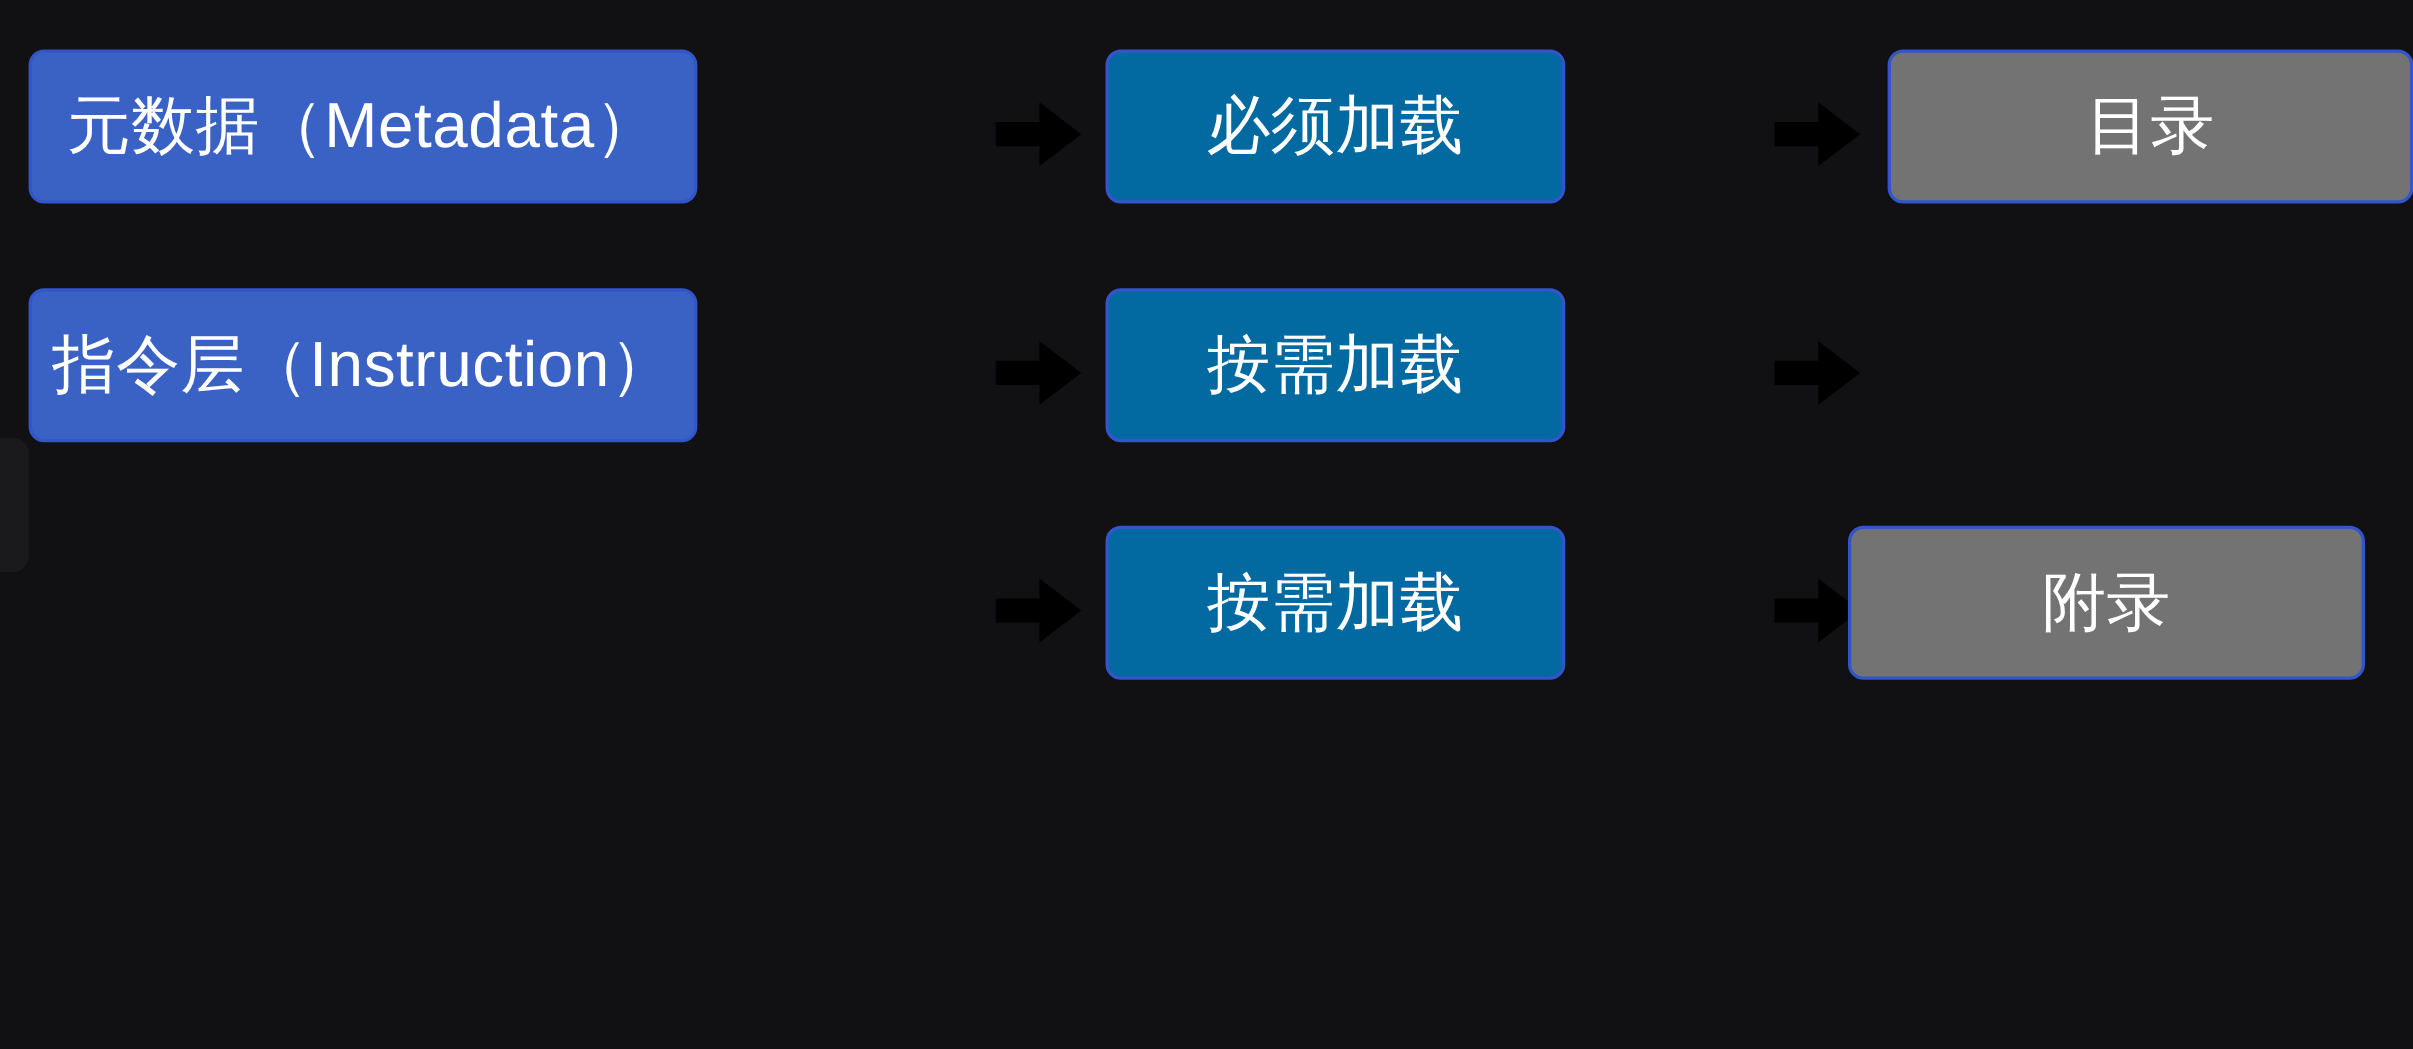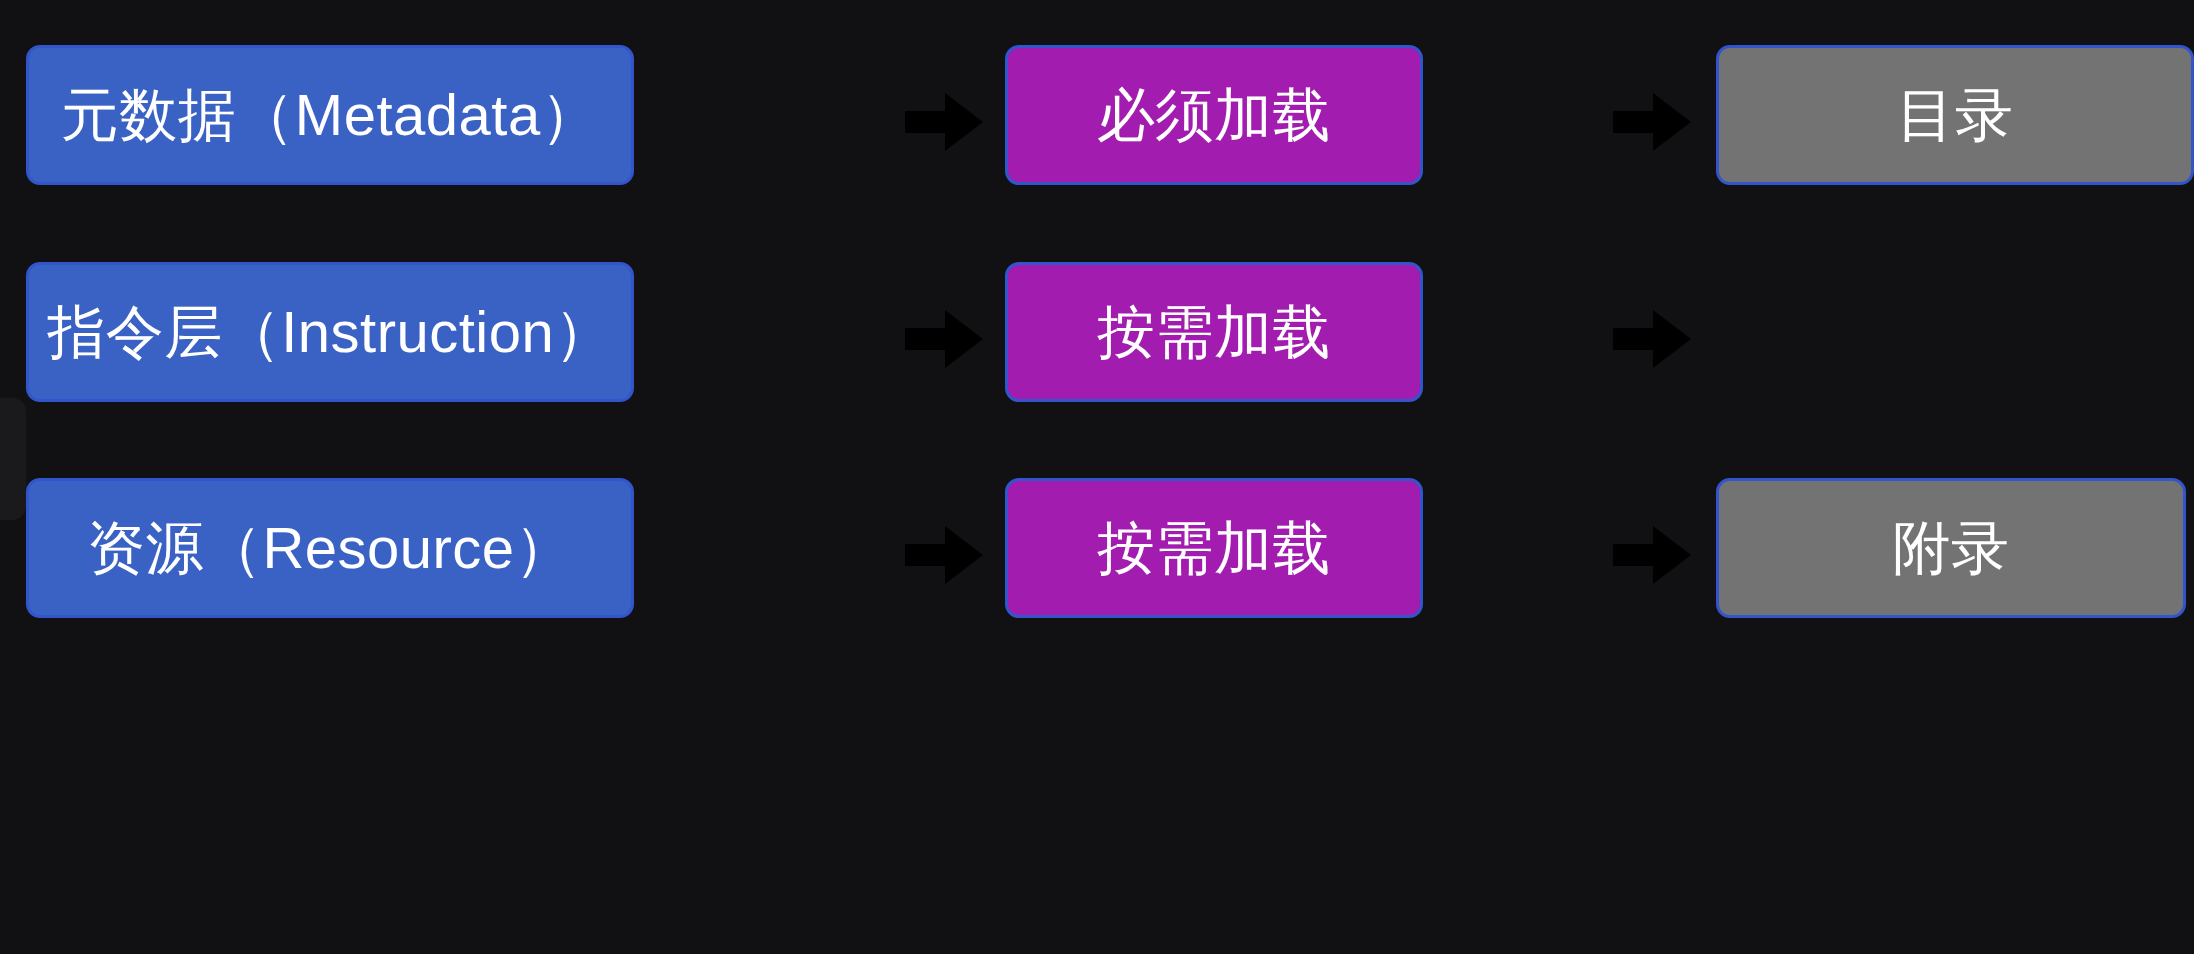--- a/index.html
+++ b/index.html
@@ -66,32 +66,32 @@
     width: 608px;
     height: 140px;
     font-size: 58px;
     background: #3a62c4;
   }
   .col-policy {
     left: 1005px;
     width: 418px;
     height: 140px;
     font-size: 58px;
-    background: #a21caf;
+    background: #0369a1;
   }
   .col-target {
     left: 1716px;
     width: 478px;
     height: 140px;
     font-size: 58px;
     background: #737373;
   }
   
   .row-2 .col-target {
-    left: 1716px;
+    left: 1680px;
     width: 470px;
     text-align: center;
   }
 
   
   .arrow {
     position: absolute;
     top: 48px;
     width: 78px;
     height: 58px;
@@ -141,21 +141,20 @@
 
     <span class="arrow arrow-2">
       <svg viewBox="0 0 78 58" xmlns="http://www.w3.org/2000/svg" aria-hidden="true">
         <polygon points="0,18 40,18 40,0 78,29 40,58 40,40 0,40" fill="#000000"></polygon>
       </svg>
     </span>
 
   </div>
 
   <div class="row row-2">
-    <div class="node col-source">资源（Resource）</div>
 
     <span class="arrow arrow-1">
       <svg viewBox="0 0 78 58" xmlns="http://www.w3.org/2000/svg" aria-hidden="true">
         <polygon points="0,18 40,18 40,0 78,29 40,58 40,40 0,40" fill="#000000"></polygon>
       </svg>
     </span>
 
     <div class="node col-policy">按需加载</div>
 
     <span class="arrow arrow-2">

